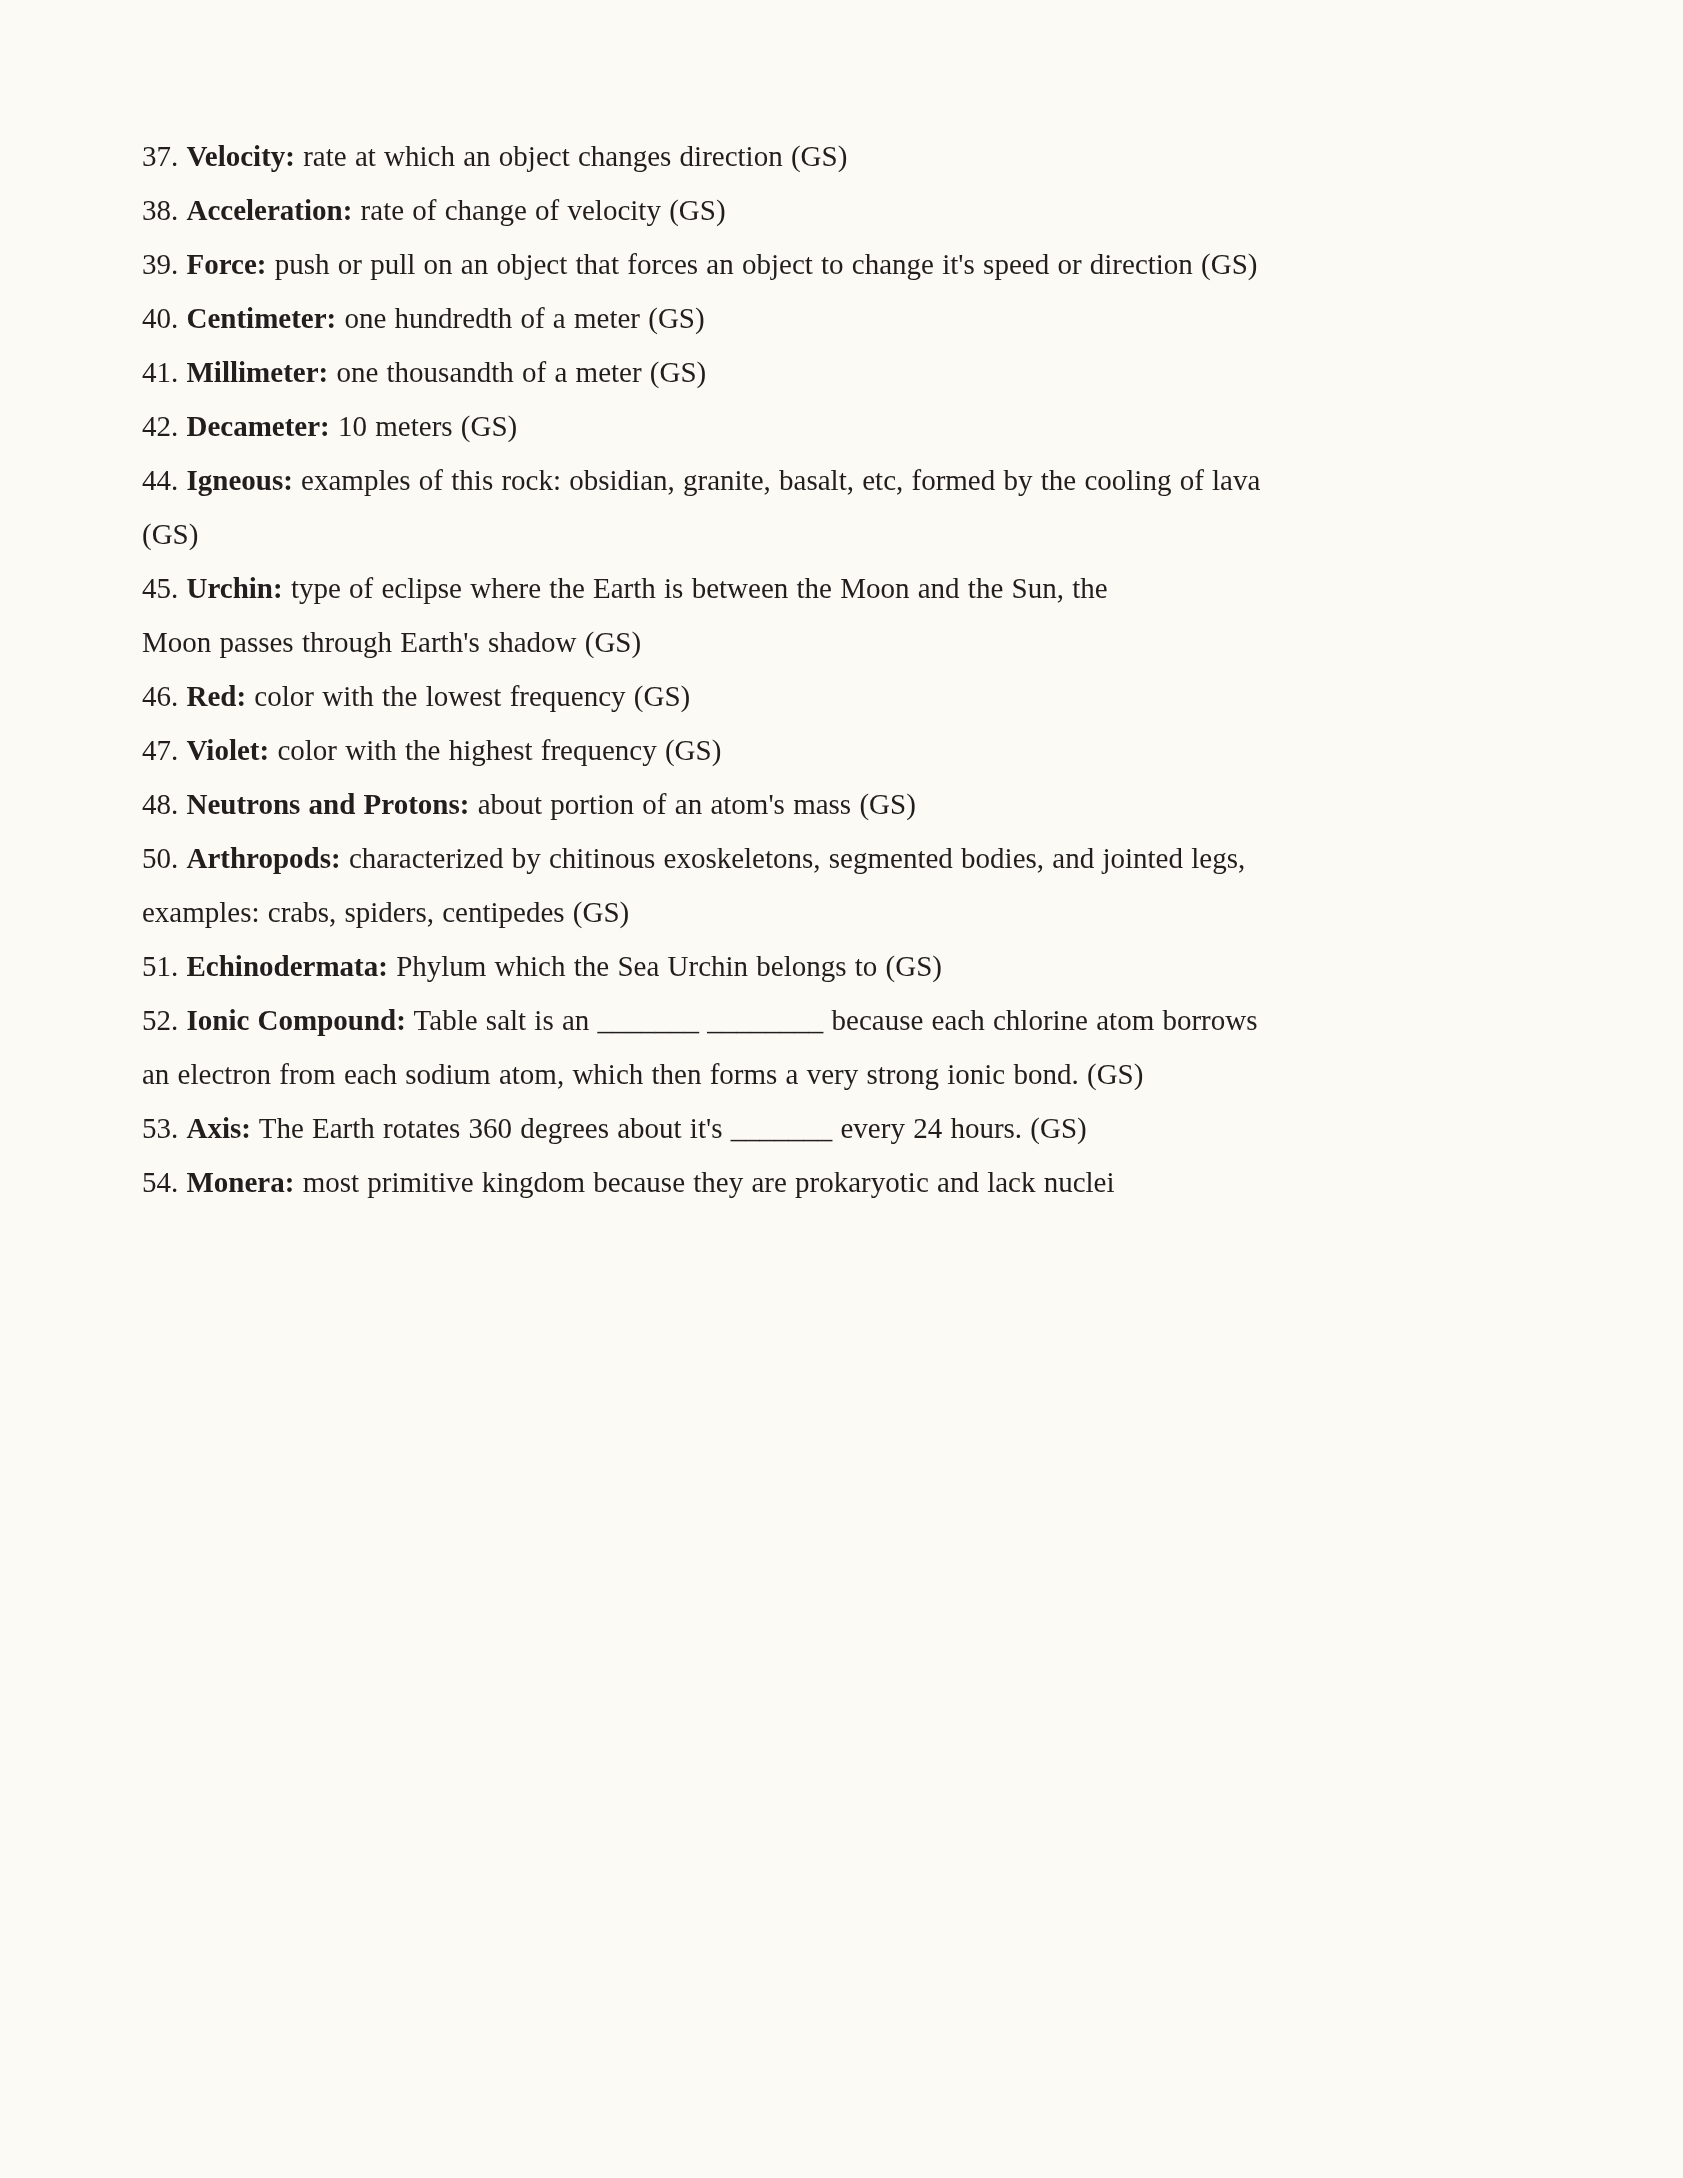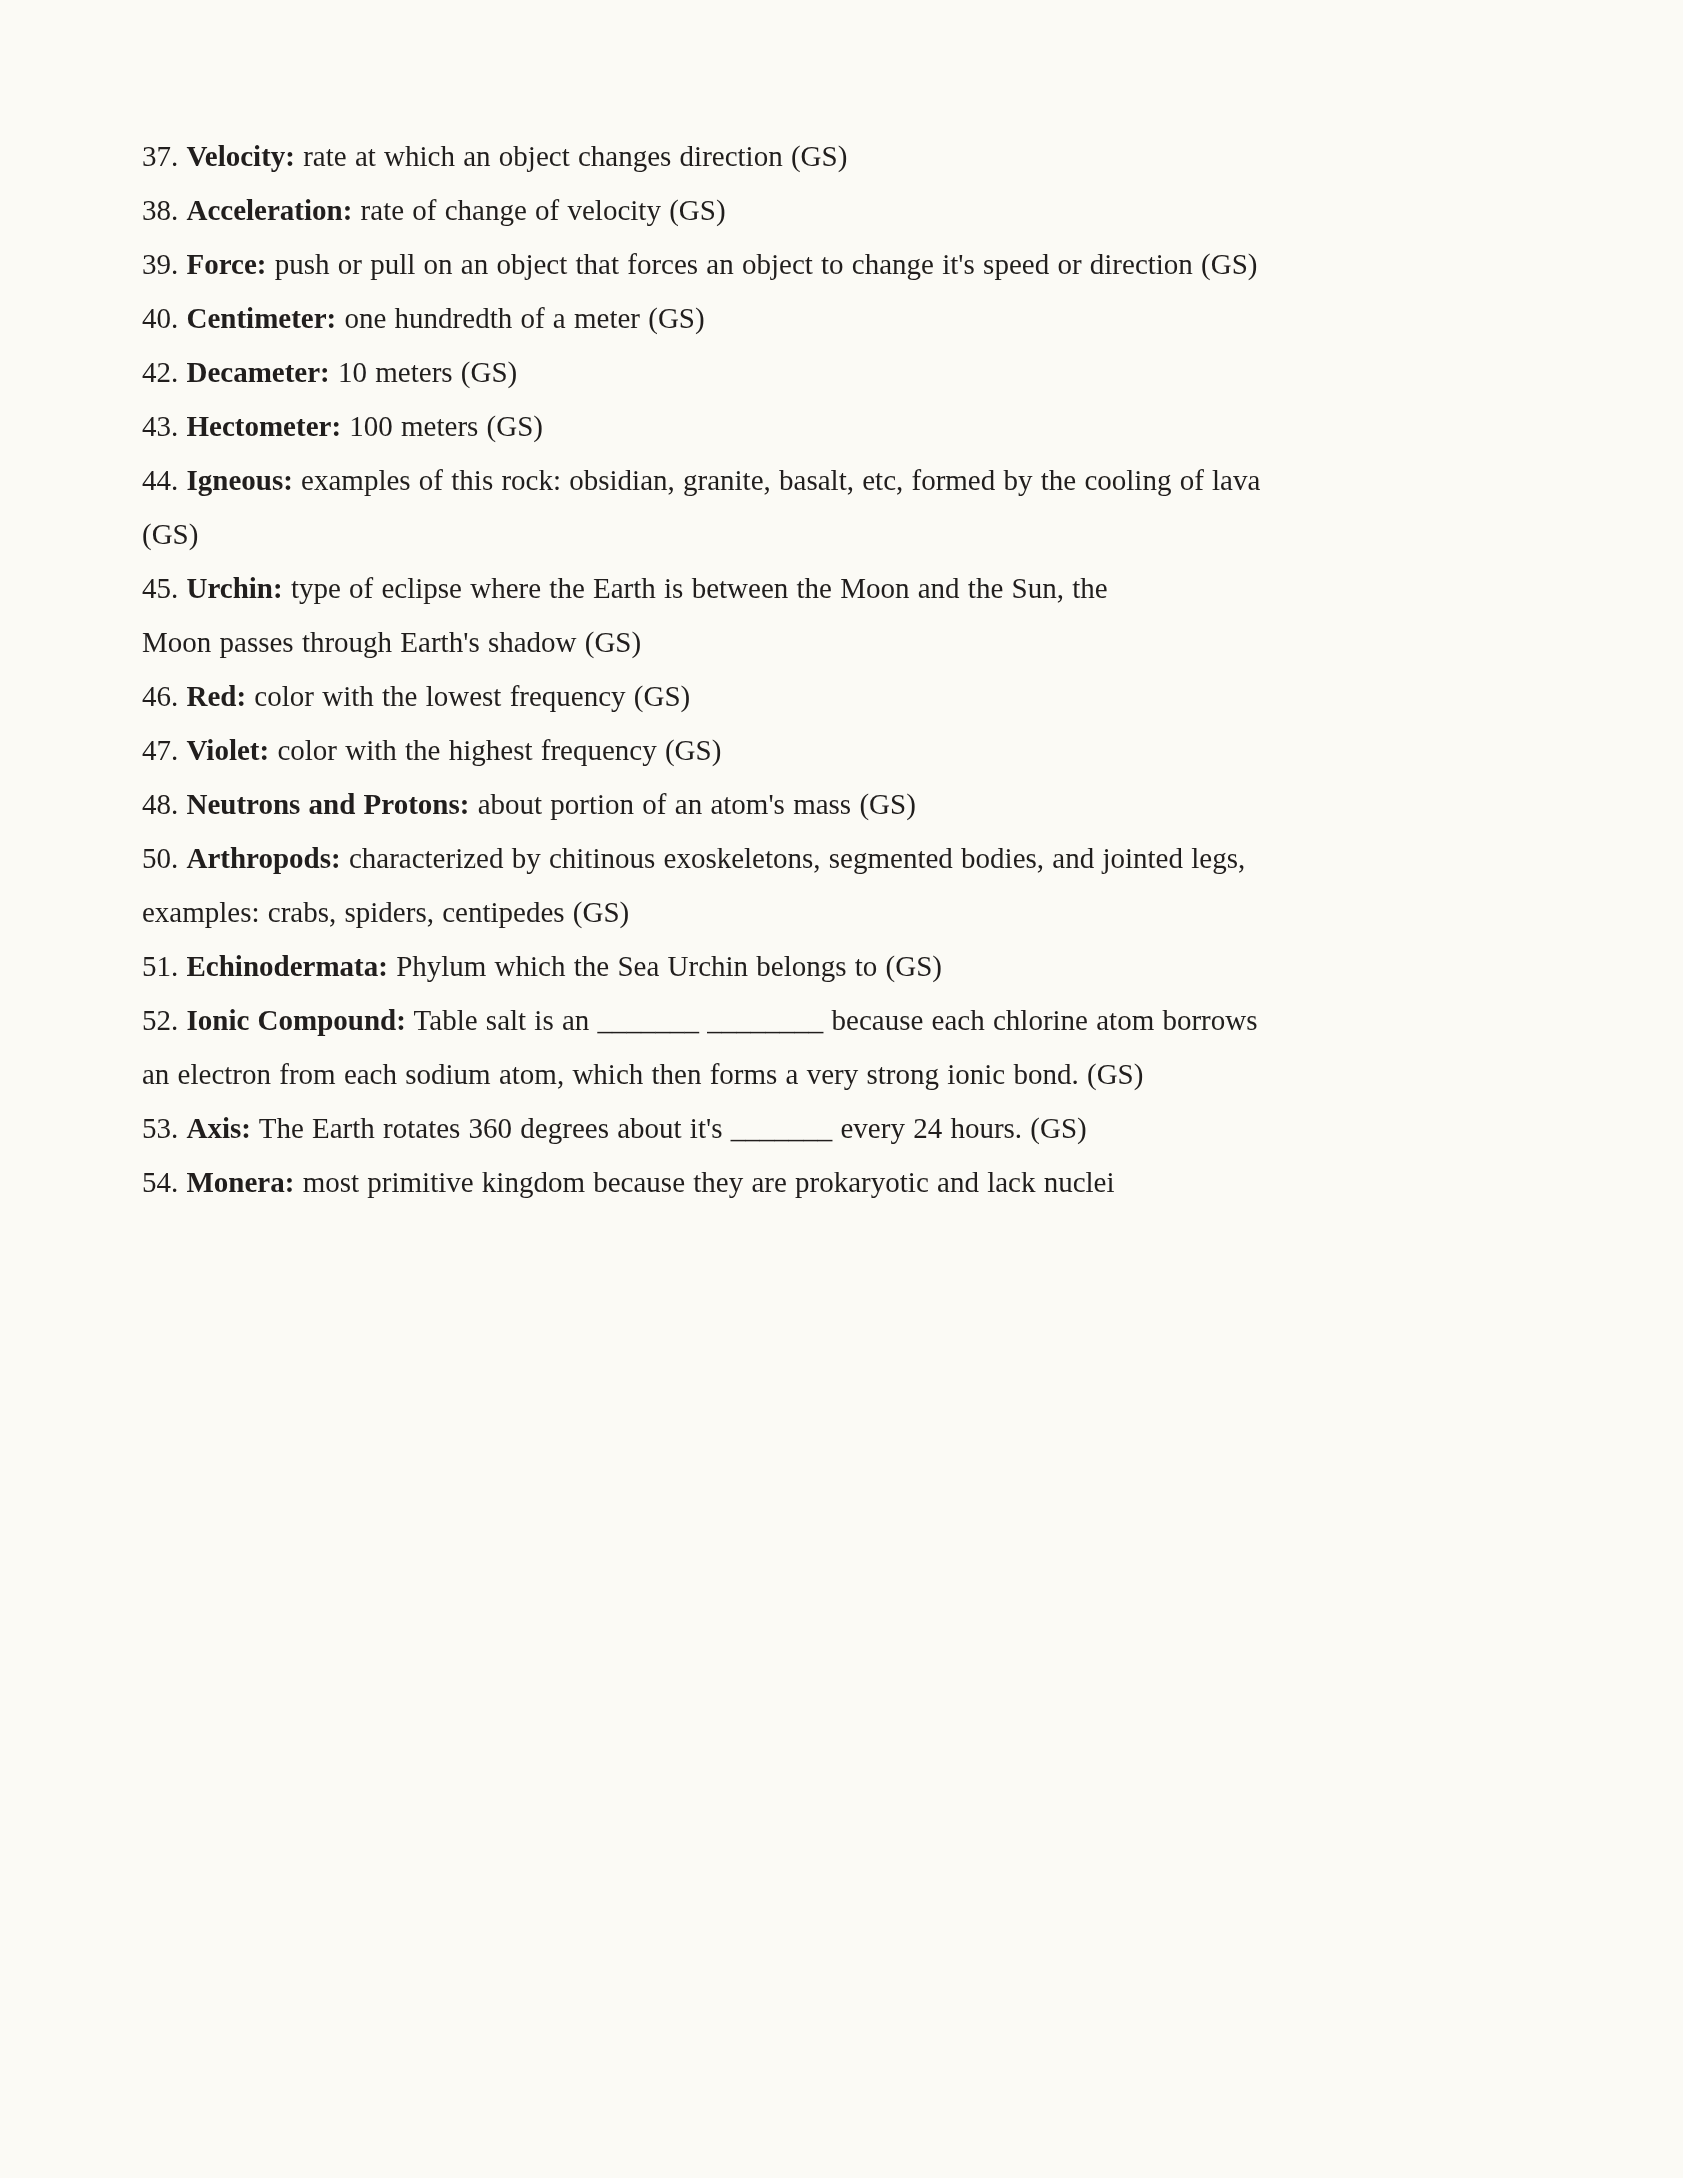--- a/index.html
+++ b/index.html
@@ -33,22 +33,22 @@
   }
 </style>
 </head>
 <body>
 
 <main class="page">
   <p class="item"><span>37. </span><span class="term">Velocity:</span><span> rate at which an object changes direction (GS)</span></p>
   <p class="item"><span>38. </span><span class="term">Acceleration:</span><span> rate of change of velocity (GS)</span></p>
   <p class="item"><span>39. </span><span class="term">Force:</span><span> push or pull on an object that forces an object to change it's speed or direction (GS)</span></p>
   <p class="item"><span>40. </span><span class="term">Centimeter:</span><span> one hundredth of a meter (GS)</span></p>
+  <p class="item"><span>41. </span><span class="term">Millimeter:</span><span> one thousandth of a meter (GS)</span></p>
   <p class="item"><span>42. </span><span class="term">Decameter:</span><span> 10 meters (GS)</span></p>
-  <p class="item"><span>43. </span><span class="term">Hectometer:</span><span> 100 meters (GS)</span></p>
   <p class="item"><span>44. </span><span class="term">Igneous:</span><span> examples of this rock: obsidian, granite, basalt, etc, formed by the cooling of lava
 (GS)</span></p>
   <p class="item"><span>45. </span><span class="term">Urchin:</span><span> type of eclipse where the Earth is between the Moon and the Sun, the
 Moon passes through Earth's shadow (GS)</span></p>
   <p class="item"><span>46. </span><span class="term">Red:</span><span> color with the lowest frequency (GS)</span></p>
   <p class="item"><span>47. </span><span class="term">Violet:</span><span> color with the highest frequency (GS)</span></p>
   <p class="item"><span>48. </span><span class="term">Neutrons and Protons:</span><span> about portion of an atom's mass (GS)</span></p>
   <p class="item"><span>50. </span><span class="term">Arthropods:</span><span> characterized by chitinous exoskeletons, segmented bodies, and jointed legs,
 examples: crabs, spiders, centipedes (GS)</span></p>
   <p class="item"><span>51. </span><span class="term">Echinodermata:</span><span> Phylum which the Sea Urchin belongs to (GS)</span></p>

